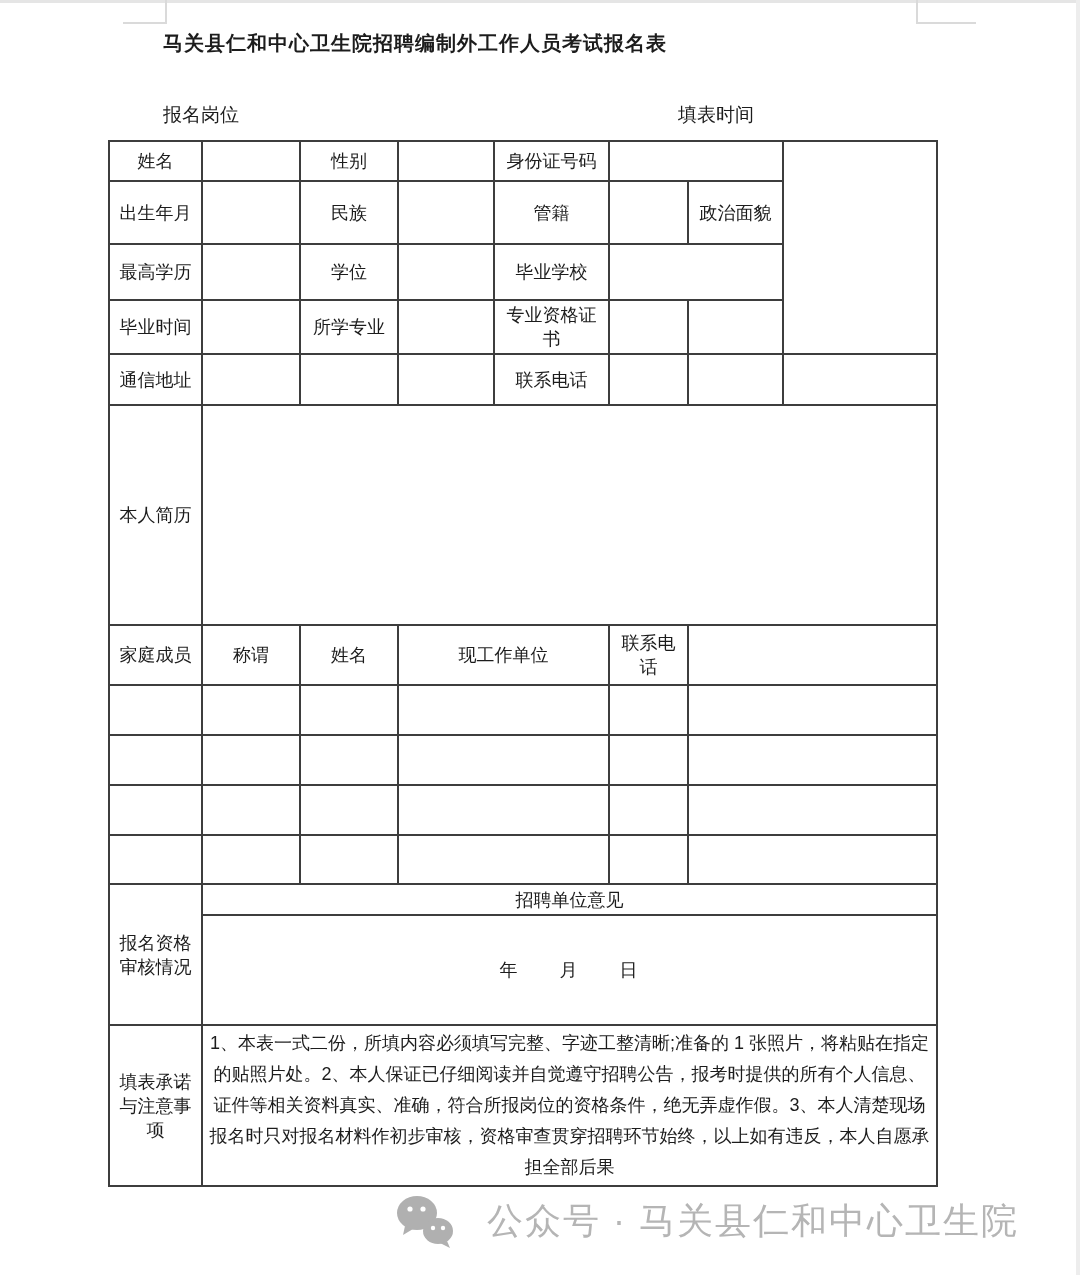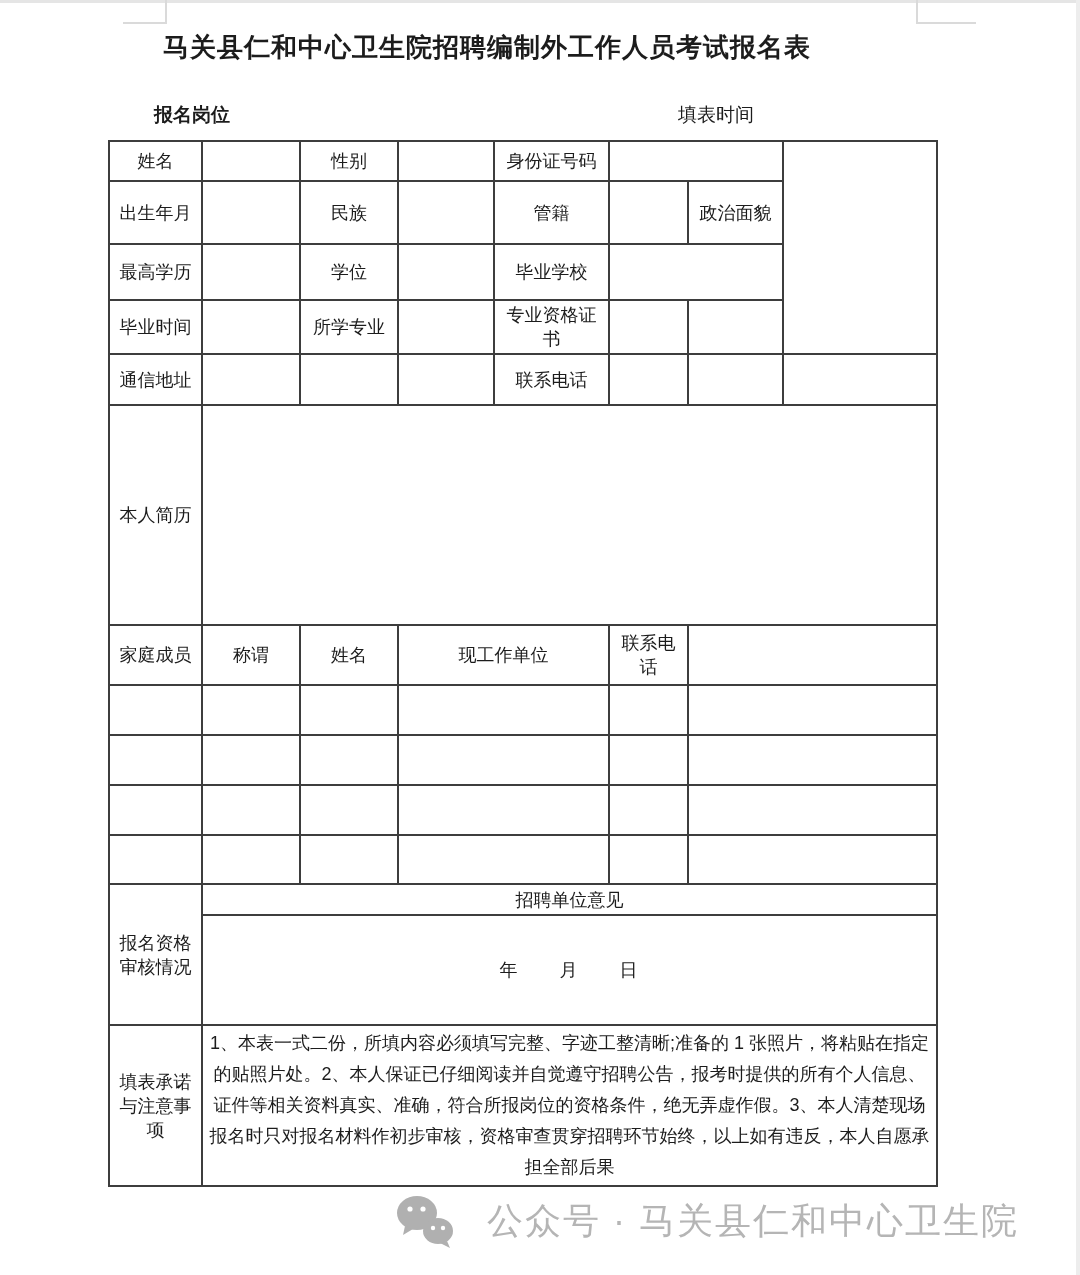--- a/index.html
+++ b/index.html
@@ -9,24 +9,24 @@
   }
   
   .top-edge{position:absolute;left:0;top:0;width:1080px;height:3px;background:#cfcfcf;opacity:.55;}
   .right-edge{position:absolute;right:0;top:0;width:4px;height:1275px;background:#ededed;}
   .corner{position:absolute;top:0;height:22px;}
   .corner.tl{left:123px;width:42px;border-right:2px solid #dadada;border-bottom:2px solid #dadada;}
   .corner.tr{left:916px;width:58px;border-left:2px solid #dadada;border-bottom:2px solid #dadada;}
 
   .doc-title{
     position:absolute;left:163px;top:30px;width:700px;
-    font-size:26px;font-weight:bold;letter-spacing:1px;white-space:nowrap;
+    font-size:20px;font-weight:bold;letter-spacing:1px;white-space:nowrap;
   }
   .meta-label{position:absolute;top:102px;font-size:19px;}
-  .meta-label.pos{left:154px;font-weight:bold;}
+  .meta-label.pos{left:163px;}
   .meta-label.date{left:678px;}
 
   table.form{
     position:absolute;left:108px;top:140px;
     border-collapse:collapse;table-layout:fixed;width:828px;
   }
   table.form td{
     border:2px solid #3d3d3d;
     font-size:18px;text-align:center;vertical-align:middle;
     padding:2px 4px;overflow:hidden;word-break:break-all;

